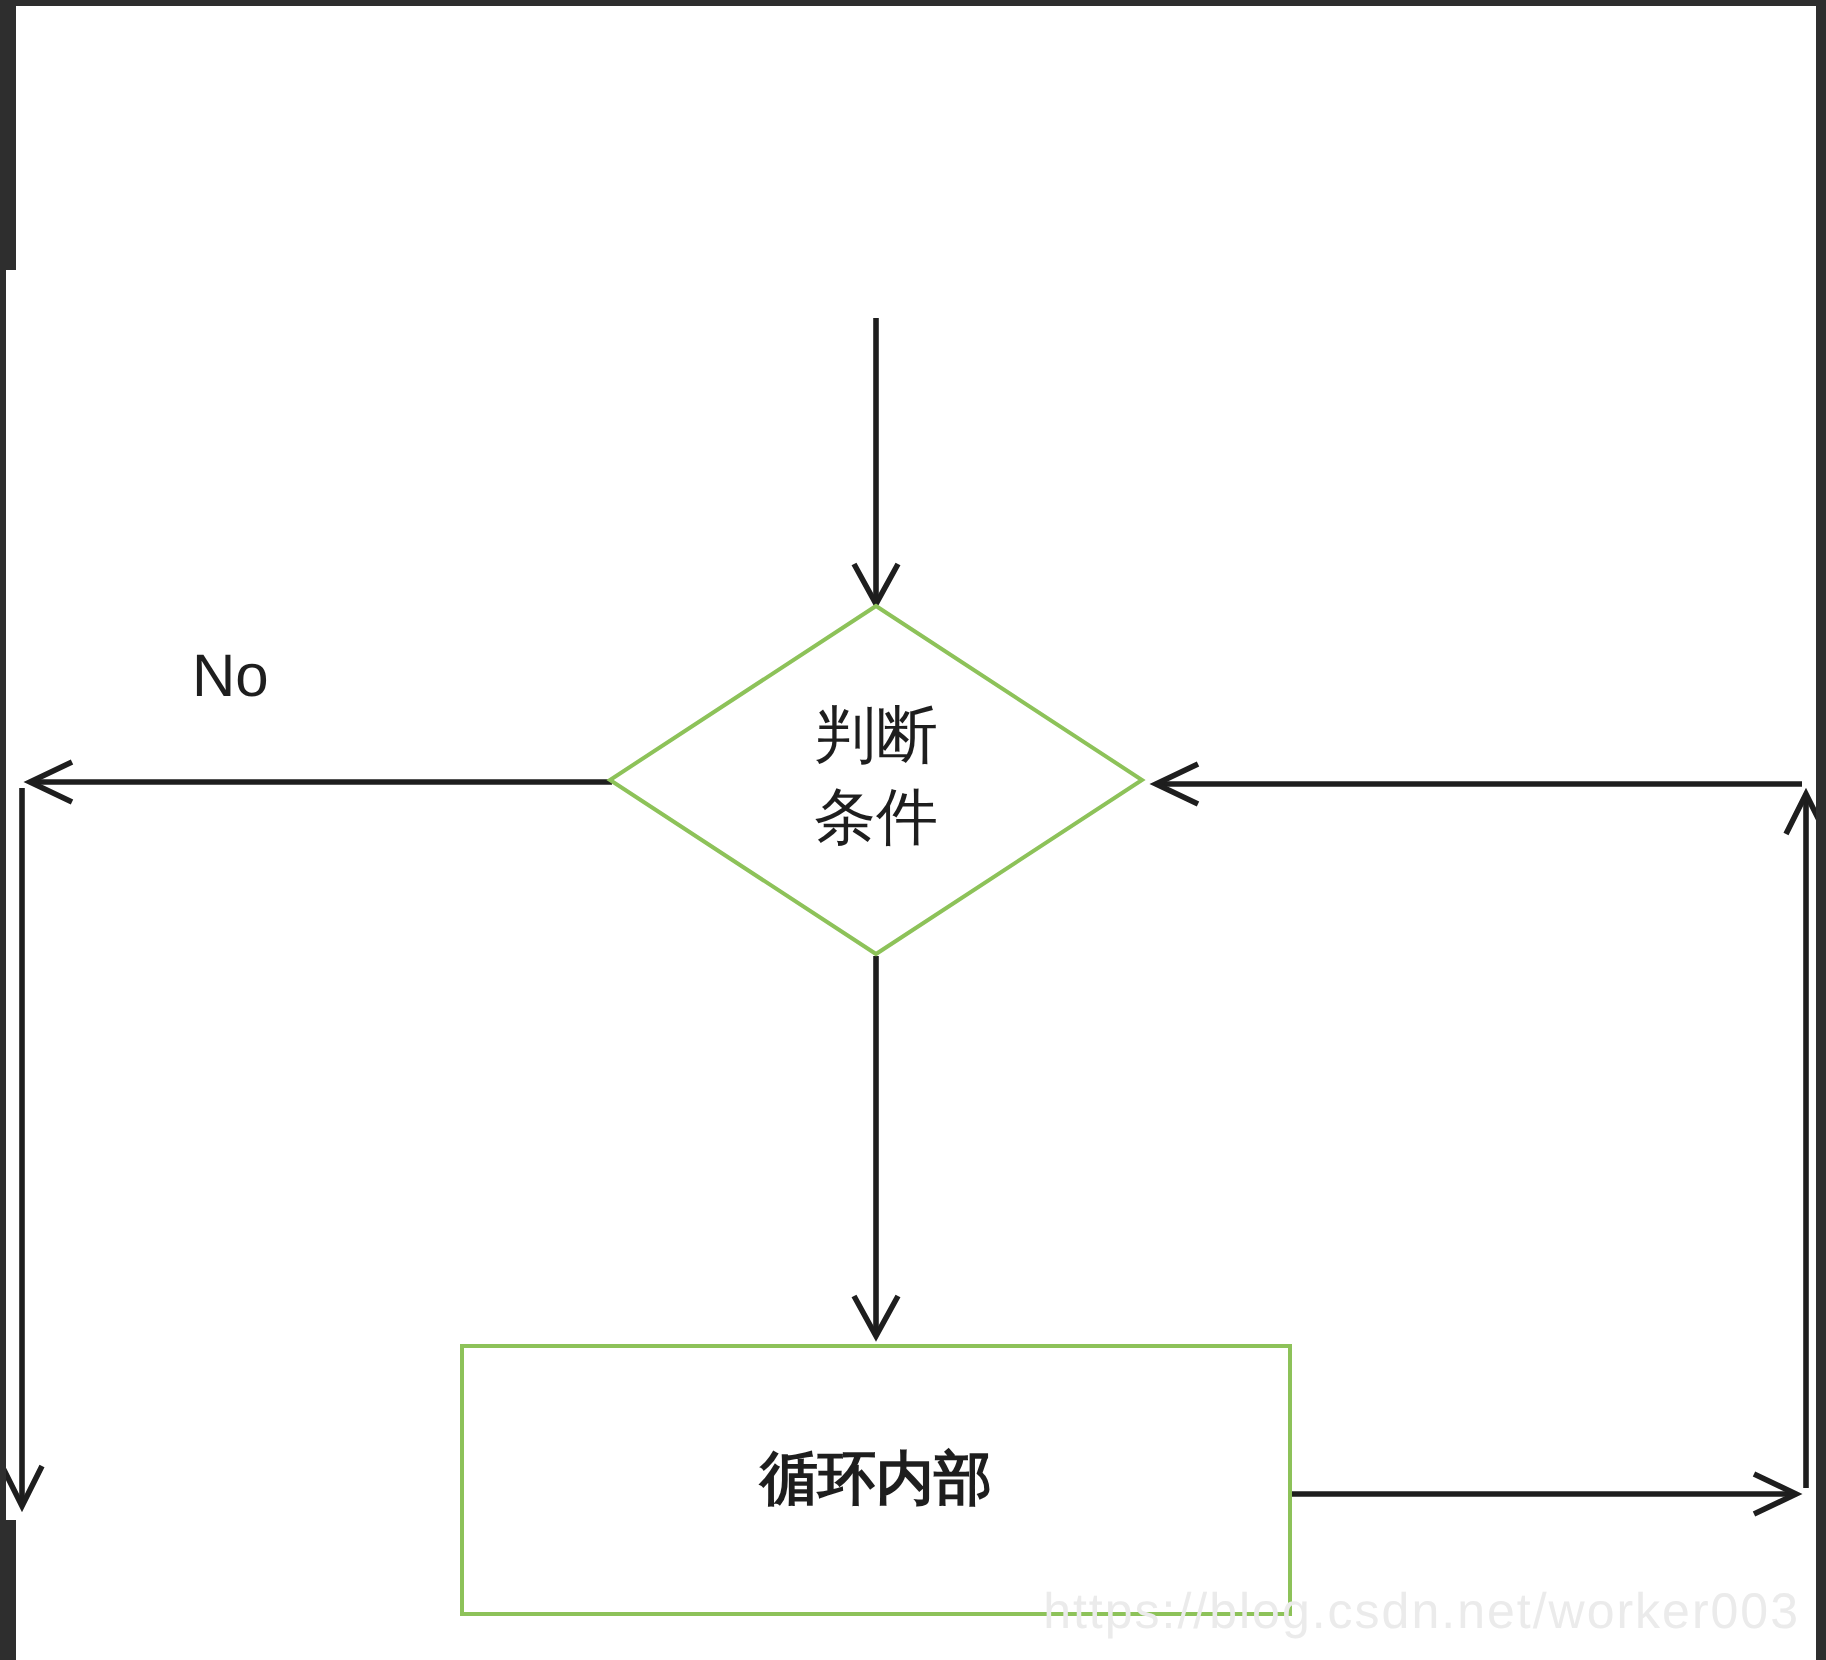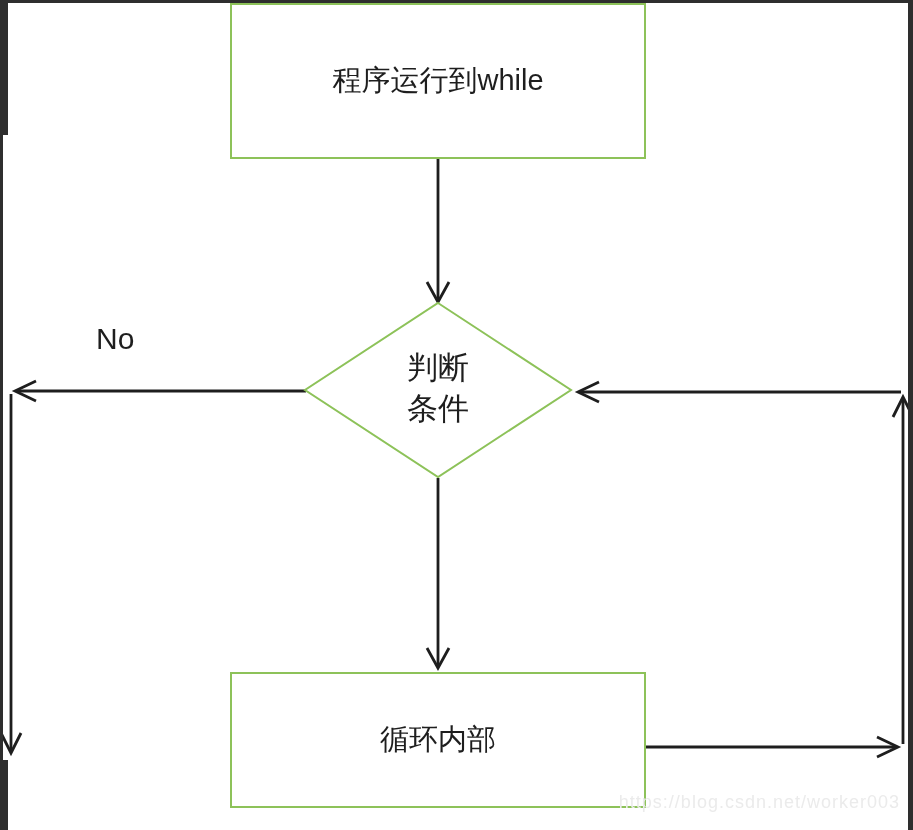--- a/index.html
+++ b/index.html
@@ -23,34 +23,34 @@
   .diamond { fill:var(--bg,#fff); stroke:var(--green,#8dc259); stroke-width:2px; }
 
   .node {
     position:absolute; box-sizing:border-box;
     border:2px solid var(--green,#8dc259);
     background:var(--bg,#fff);
     display:flex; align-items:center; justify-content:center;
     font-size:29px;
   }
   .node-start { left:230px; top:3px;   width:416px; height:156px; }
-  .node-body  { left:230px; top:672px; width:416px; height:136px; }
+  .node-body  { left:230px; top:672px; width:416px; height:136px;font-weight:bold; }
 
   .cond-label {
     position:absolute; left:358px; top:347px; width:160px;
     text-align:center; white-space:pre-line;
     font-size:31px; line-height:41px;
   }
   .edge-label { position:absolute; font-size:30px; }
   .edge-label-no  { left:96px;  top:322px; width:100px; }
   .edge-label-yes { left:444px; top:527px; width:100px; text-align:center; }
 
   .watermark {
     position:absolute; right:13px; top:792px;
-    font-size:18px; color:var(--wm,#ebebeb);
+    font-size:25px; color:var(--wm,#ebebeb);
     letter-spacing:1px;
   }
 </style>
 </head>
 <body>
 
 <div class="stage">
 
   <svg class="wires" width="913" height="830" viewBox="0 0 913 830">
 
@@ -76,23 +76,20 @@
       <path class="wire" d="M877,737 L898,747 L877,757"></path>
       <path class="wire" d="M903,744 L903,400"></path>
       <path class="wire" d="M893,417 L903,397 L913,417"></path>
       <path class="wire" d="M901,392 L580,392"></path>
       <path class="wire" d="M599,382 L578,392 L599,402"></path>
     </g>
 
     <polygon class="diamond" points="438,303 571,390 438,477 305,390"></polygon>
   </svg>
 
-  <div class="node node-start">
-    <span>程序运行到while</span>
-  </div>
 
   <div class="node node-body">
     <span>循环内部</span>
   </div>
 
   <div class="cond-label">判断
 条件</div>
 
   <div class="edge-label edge-label-no">No</div>
 

